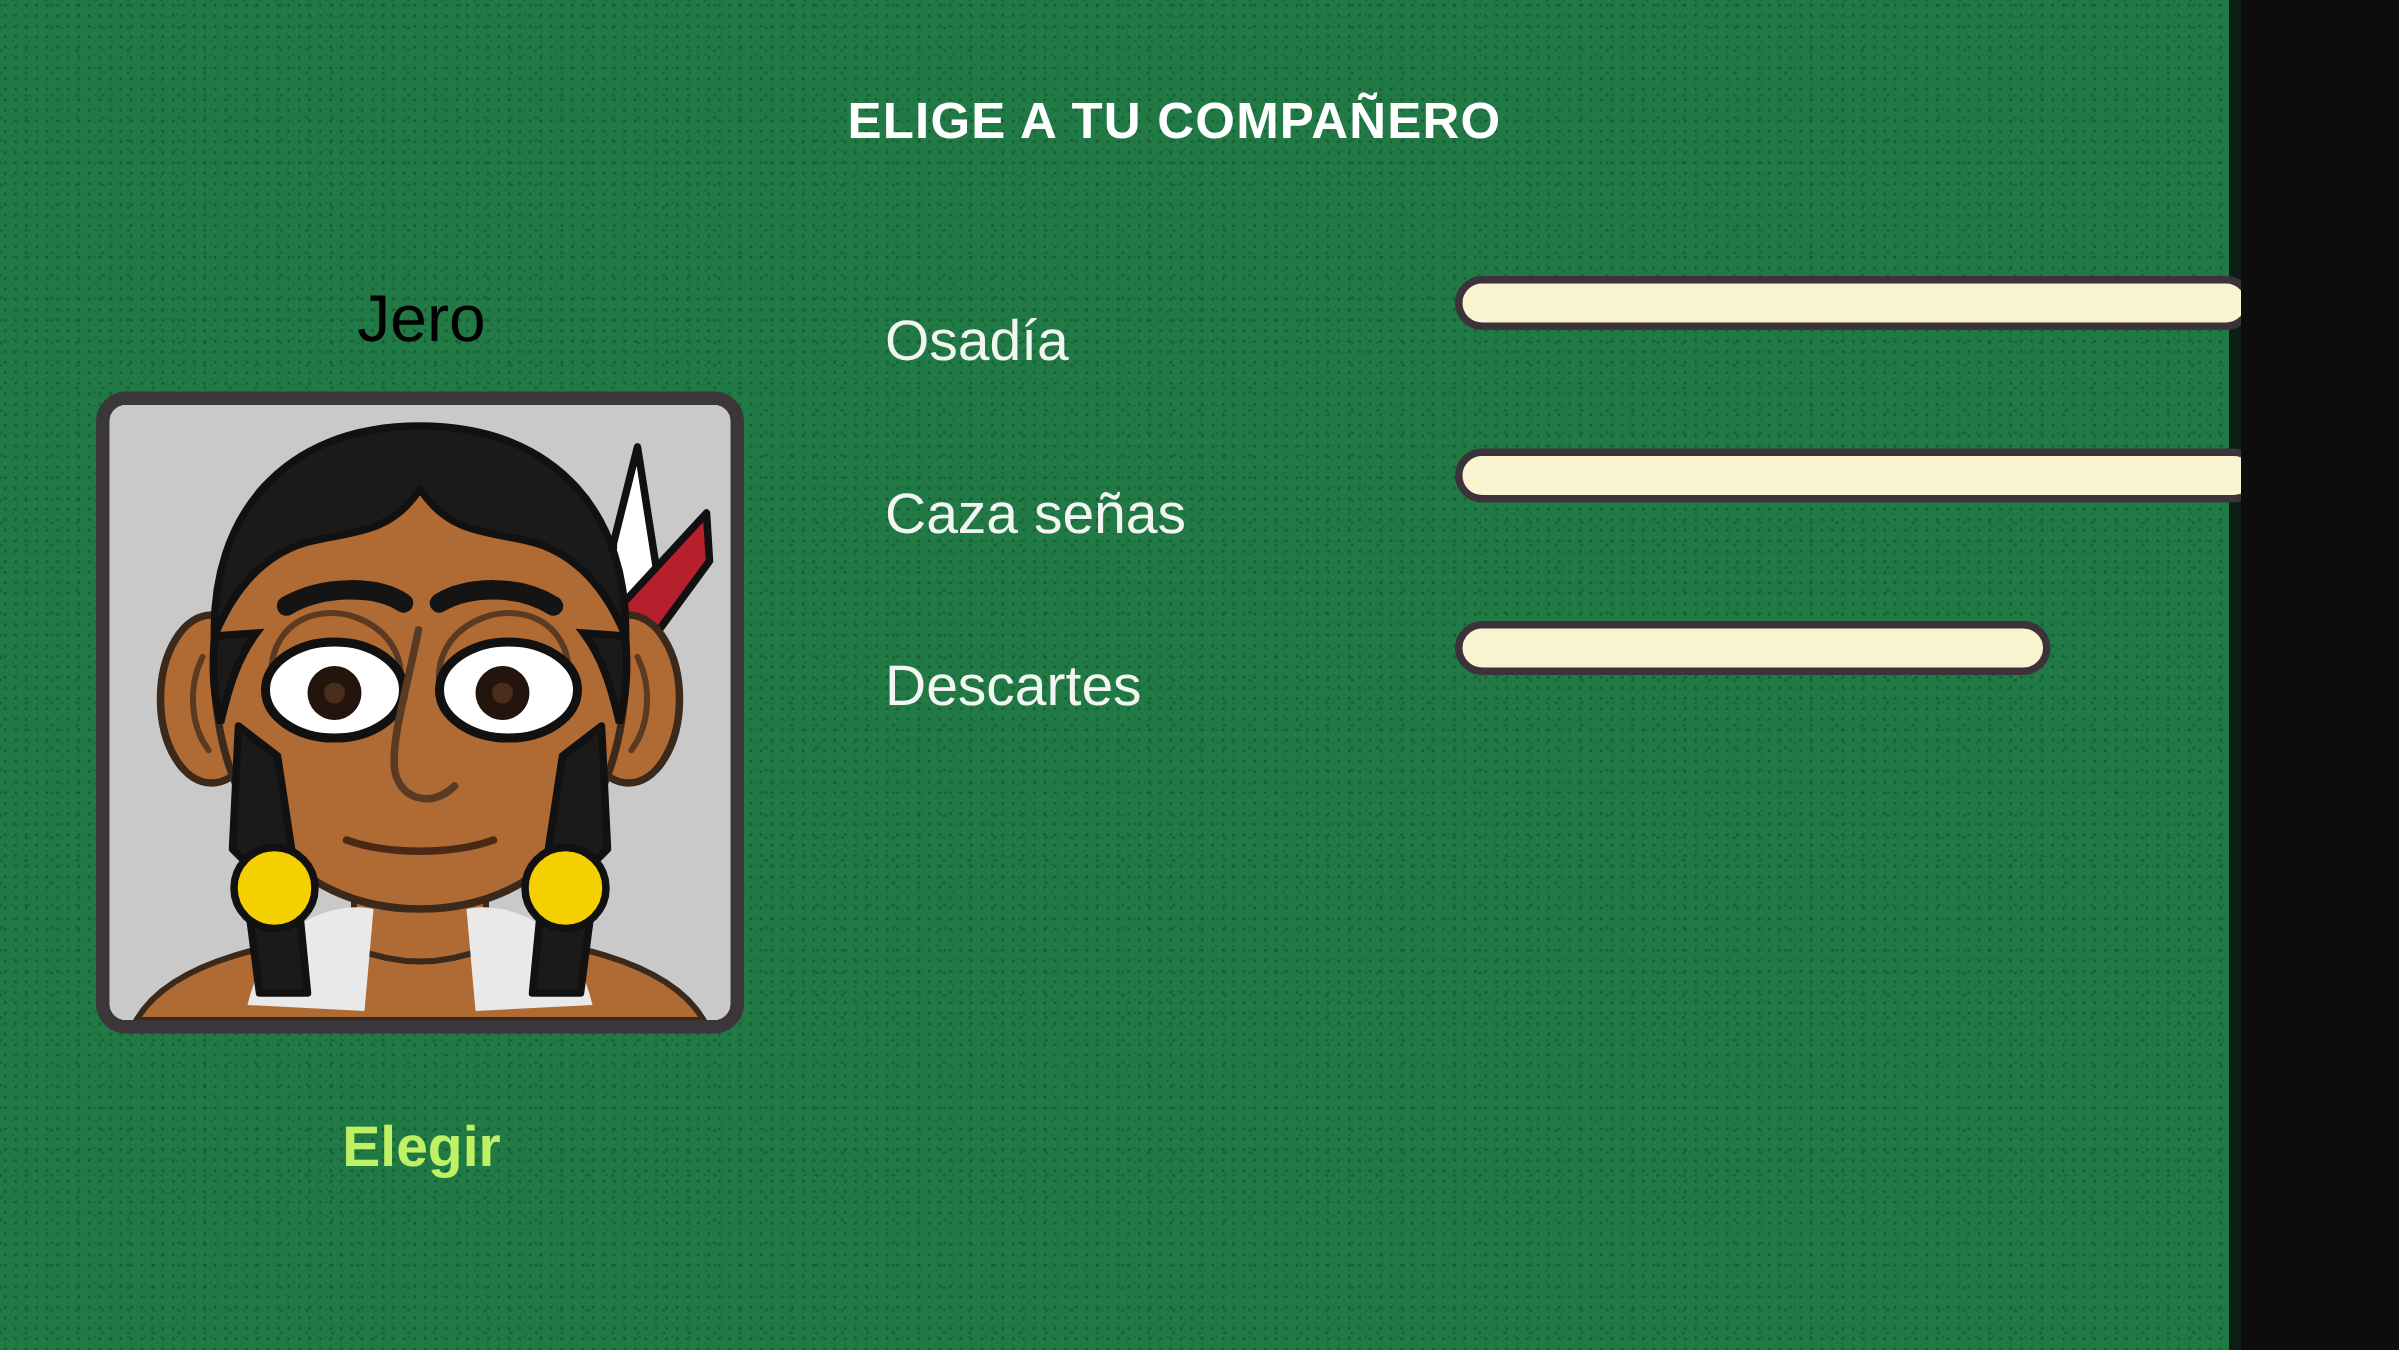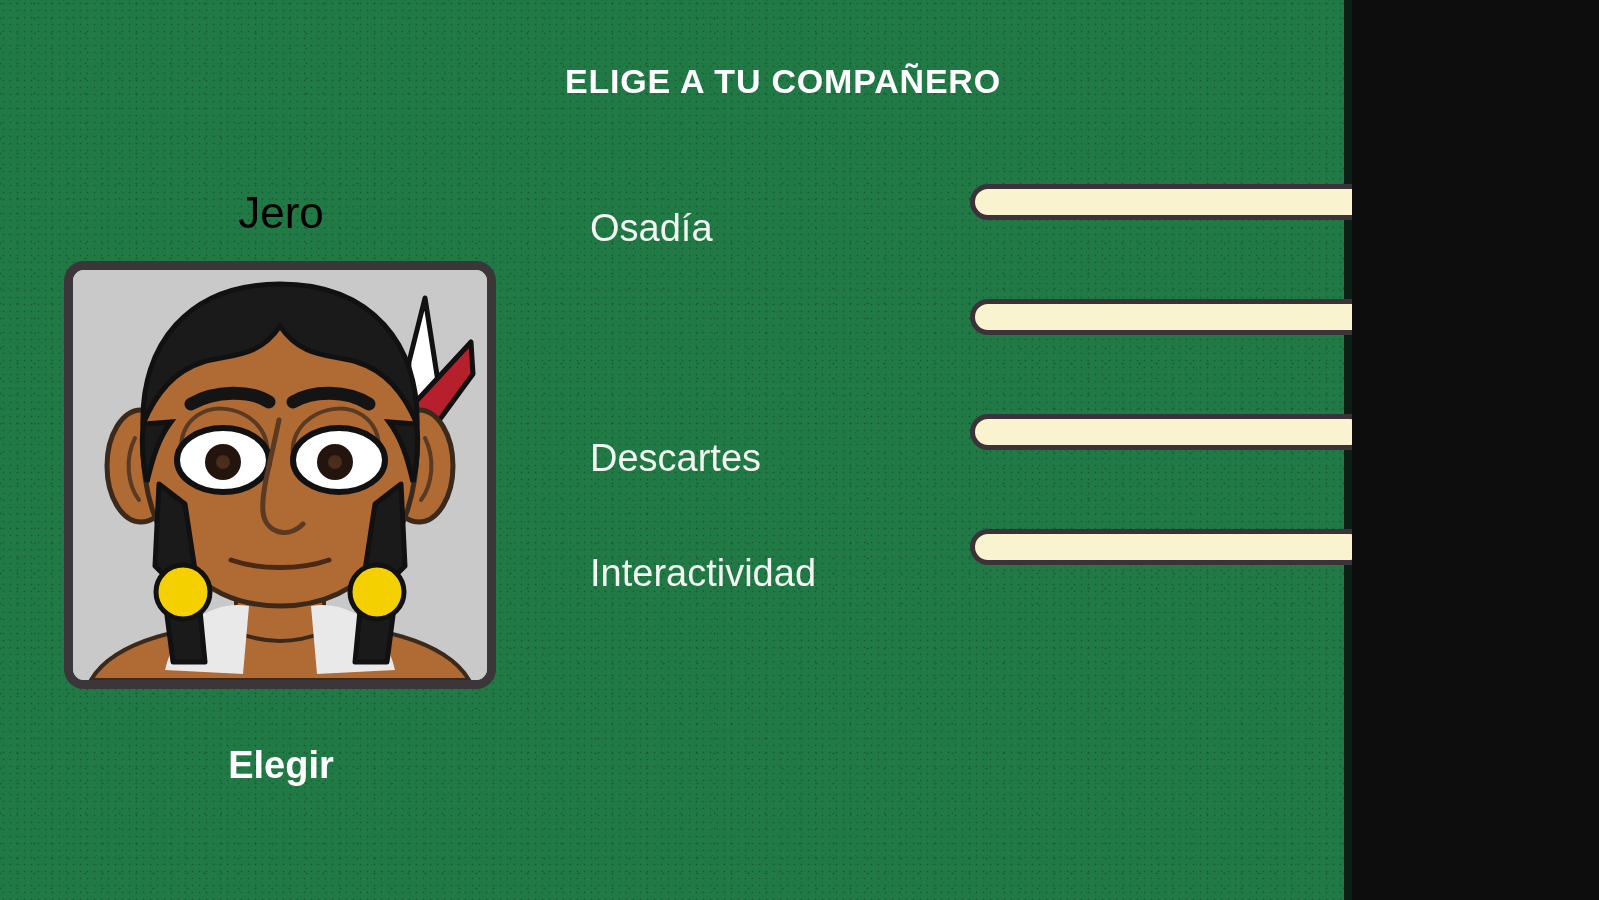--- a/index.html
+++ b/index.html
@@ -2,21 +2,21 @@
 <html><head>
 <meta charset="utf-8">
 <style>
   html, body {
     margin: 0;
     padding: 0;
     background: #0d0d0d;
   }
   #screen {
     position: relative;
-    width: 1352px;
+    width: 1494px;
     height: 900px;
     overflow: hidden;
     background-color: #217A45;
     font-family: "Liberation Sans", sans-serif;
     -webkit-font-smoothing: antialiased;
   }
   
   #noise-layer {
     position: absolute;
     inset: 0;
@@ -68,21 +68,21 @@
     border: 9px solid #3b3639;
     border-radius: 20px;
     overflow: hidden;
   }
   #portrait-frame svg { display: block; width: 100%; height: 100%; }
   #choose-button {
     position: absolute;
     left: 64px; top: 744px;
     width: 434px;
     text-align: center;
-    color: #ffffff;
+    color: #bef264;
     font-size: 38px;
     font-weight: bold;
     cursor: pointer;
   }
 
   
   #stats {
     position: absolute;
     left: 590px; top: 176px;
     width: 960px;
@@ -179,28 +179,25 @@
 
   <div id="stats">
 
     <div class="stat-row">
       <div class="stat-label">Osadía</div>
       <div class="stat-bar" style="width:532px"></div>
     </div>
 
 
     <div class="stat-row">
+      <div class="stat-label">Caza señas</div>
       <div class="stat-bar" style="width:537px"></div>
     </div>
 
 
     <div class="stat-row">
       <div class="stat-label">Descartes</div>
       <div class="stat-bar" style="width:397px"></div>
     </div>
 
-    <div class="stat-row">
-      <div class="stat-label">Interactividad</div>
-      <div class="stat-bar" style="width:398px"></div>
-    </div>
 
   </div>
 </div>
 
 </body></html>

